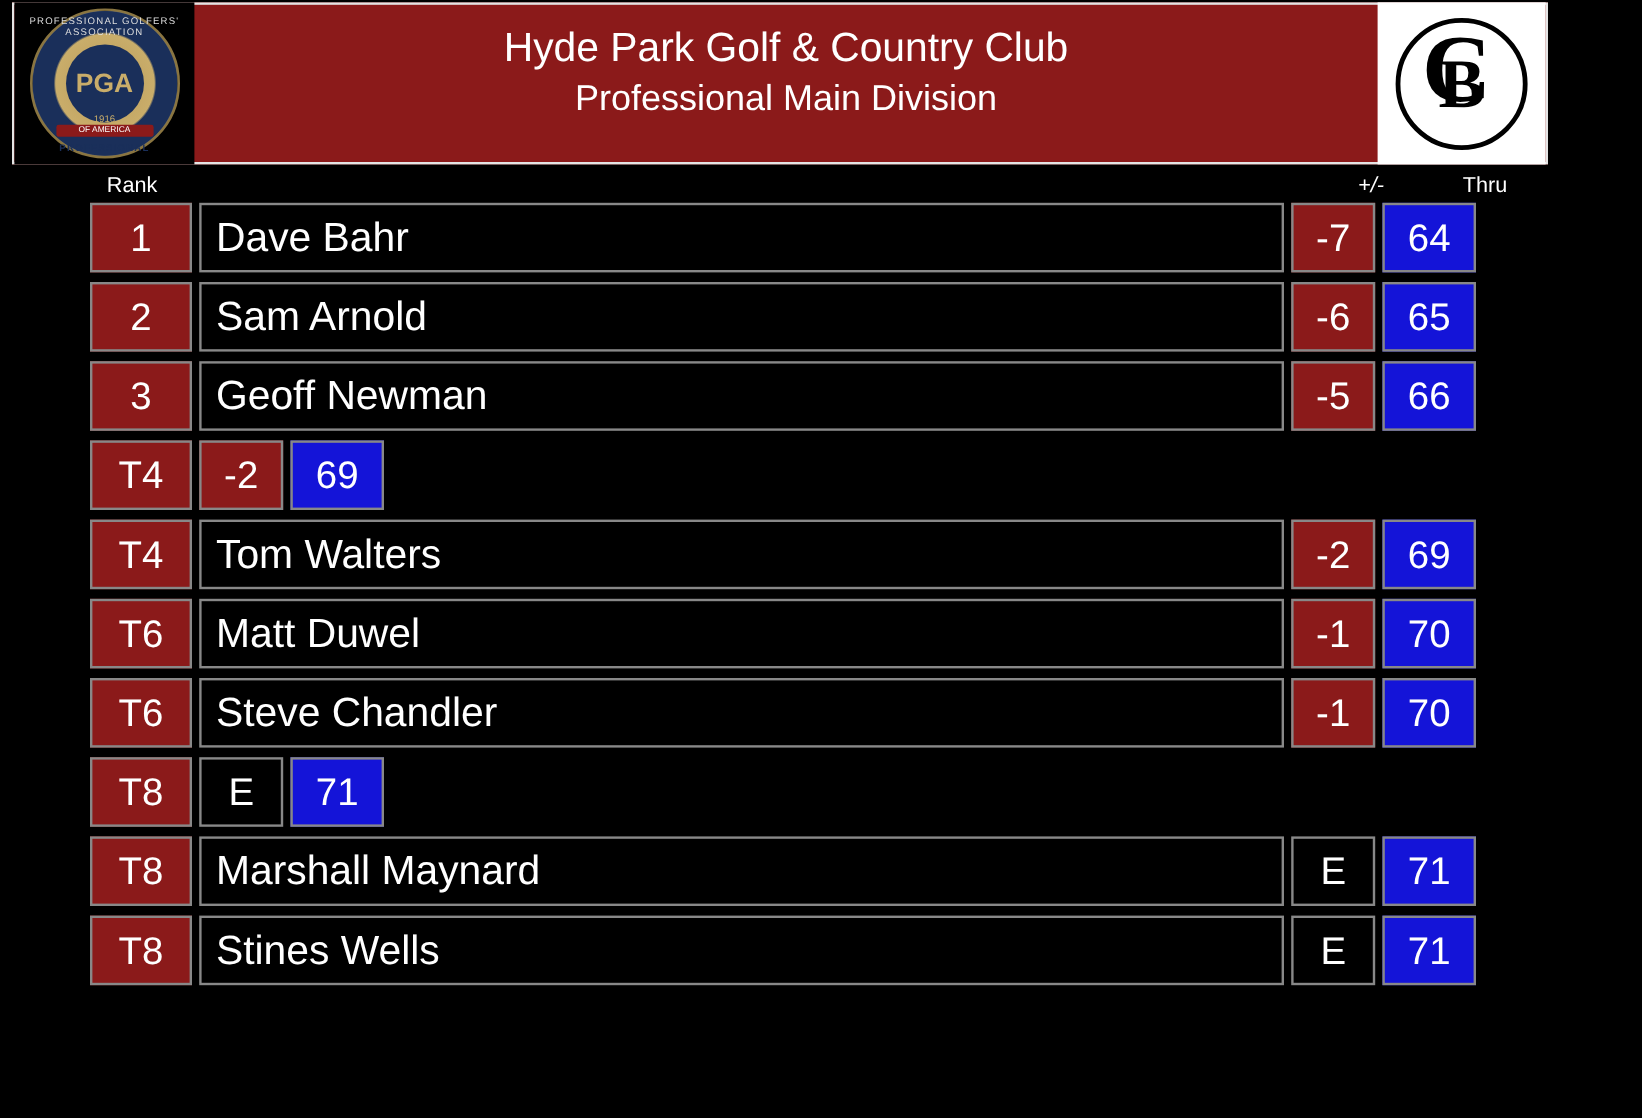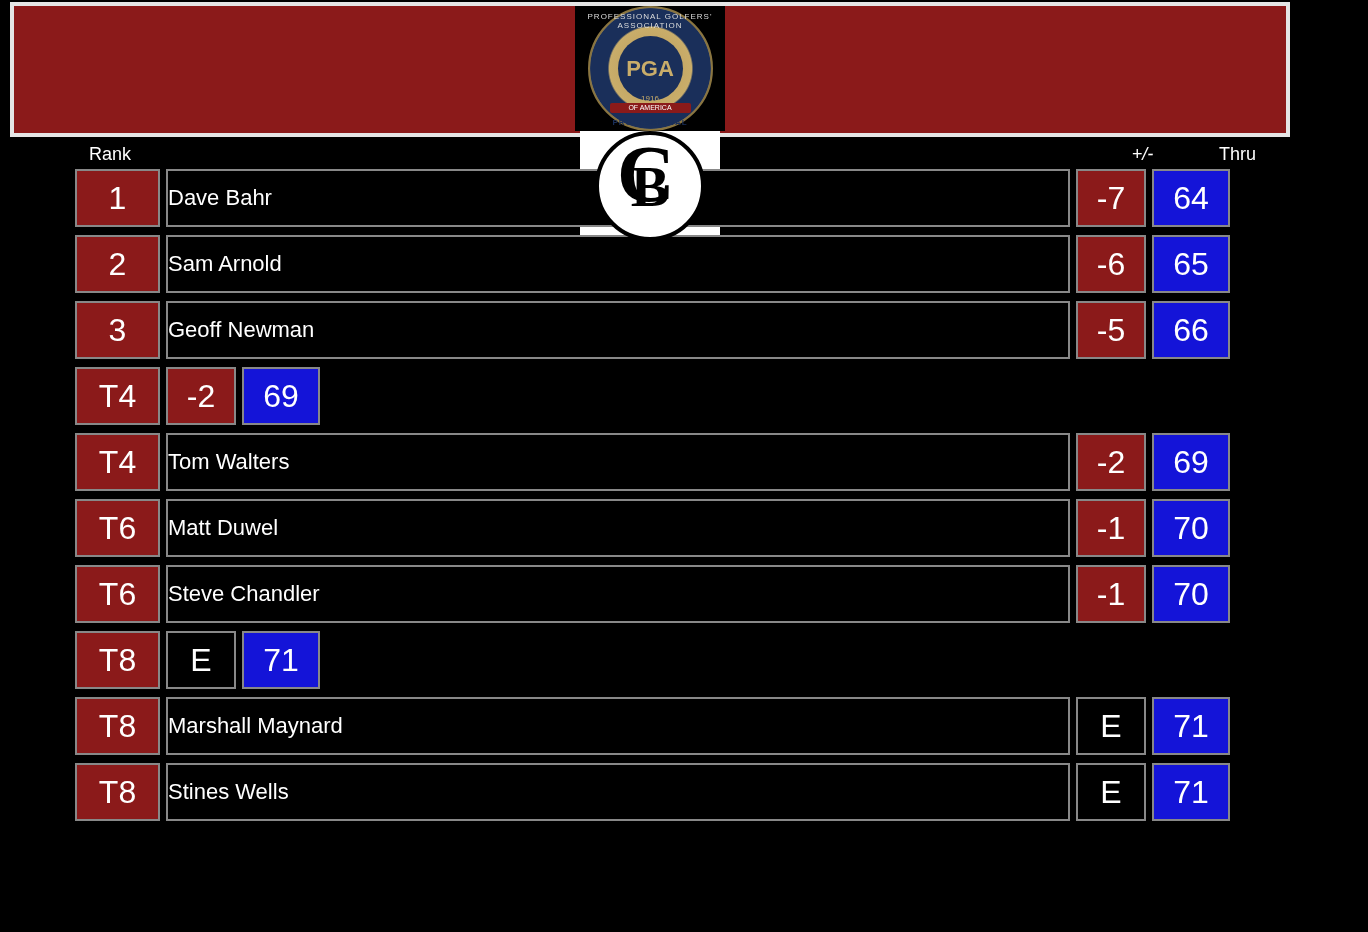--- a/index.html
+++ b/index.html
@@ -13,22 +13,21 @@
     .board {
       width: 1280px;
       margin-left: 10px;
       margin-top: 2px;
     }
     .header {
       background: #8b1a1a;
       height: 135px;
       display: flex;
       align-items: center;
-      border: 4px solid #e5e5e5;
-      flex-direction: column;
+      border: 2px solid #e5e5e5;
     }
     .logo-left {
       width: 150px;
       height: 135px;
       display: flex;
       align-items: center;
       justify-content: center;
       background: #000;
     }
     .logo-right {
@@ -82,21 +81,22 @@
       font-size: 32px;
     }
     .cell-rank {
       width: 85px;
       background: #8b1a1a;
       justify-content: center;
     }
     .cell-name {
       flex: 1;
       background: #000;
-      font-size: 22px;
+      padding-left: 12px;
+      font-size: 34px;
     }
     .cell-plusminus {
       width: 70px;
       background: #8b1a1a;
       justify-content: center;
     }
     .cell-plusminus.even { background: #000; }
     .cell-thru {
       width: 78px;
       background: #1414d8;
@@ -203,20 +203,24 @@
     <div class="logo-left">
       <div class="pga-badge">
         <div class="pga-outer"></div>
         <div class="pga-text-top">PROFESSIONAL GOLFERS' ASSOCIATION</div>
         <div class="pga-center">PGA</div>
         <div class="pga-year">1916</div>
         <div class="pga-ribbon">OF AMERICA</div>
         <div class="pga-text-bottom">PROFESSIONAL</div>
       </div>
     </div>
+    <div class="header-titles">
+      <div class="title-main">Hyde Park Golf &amp; Country Club</div>
+      <div class="title-sub">Professional Main Division</div>
+    </div>
     <div class="logo-right">
       <div class="club-logo">
         <span class="club-c">C</span>
         <span class="club-e">B</span>
       </div>
     </div>
   </div>
 
   <div class="column-headers">
     <div class="col-rank-h">Rank</div>

